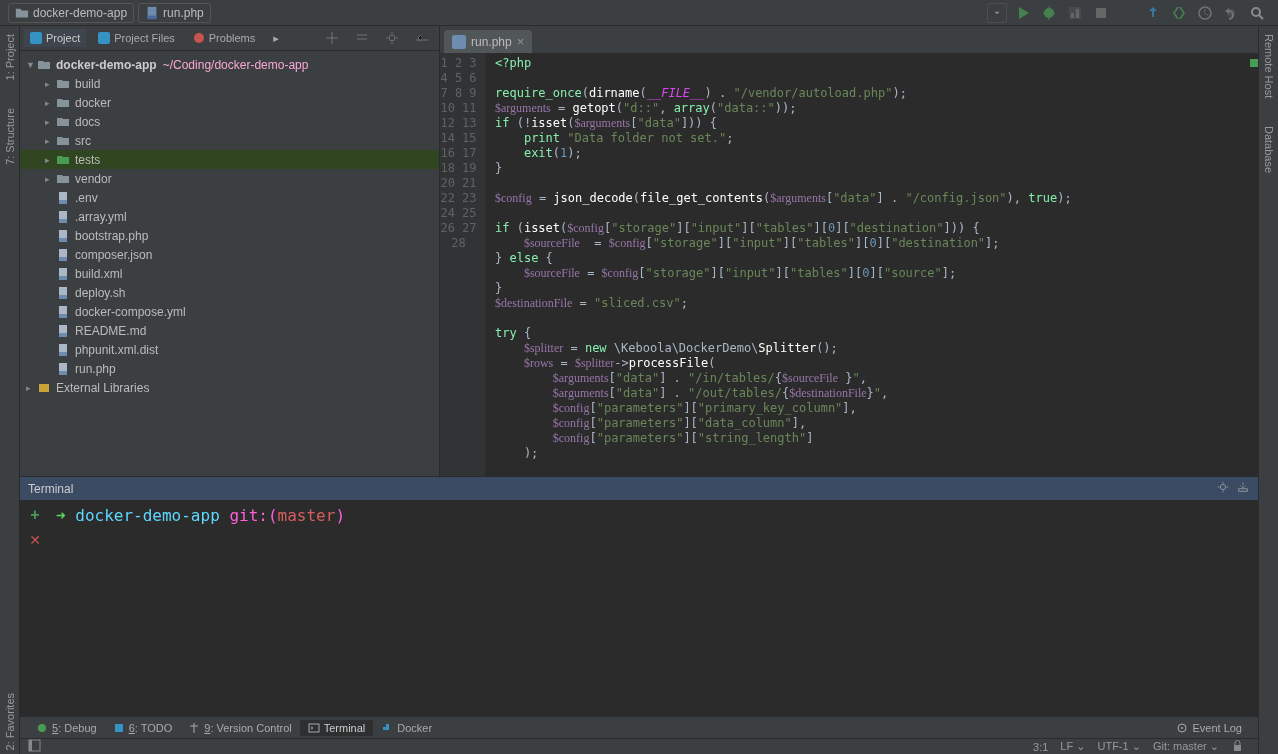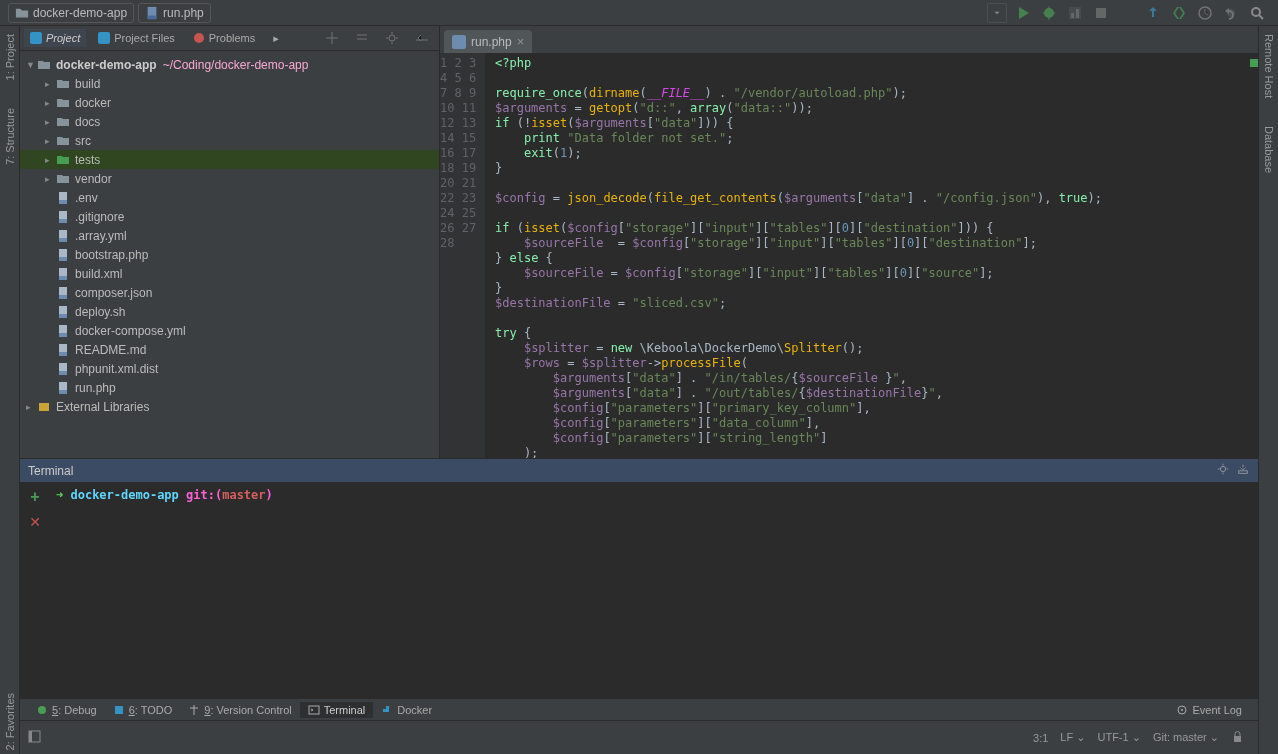--- a/index.html
+++ b/index.html
@@ -18,58 +18,58 @@
 .vert-label { writing-mode:vertical-rl; font-size:11px; color:#999; padding:4px 0; cursor:pointer; }
 .vert-label.flip { transform:rotate(180deg); }
 
 .center-col { flex:1; display:flex; flex-direction:column; overflow:hidden; }
 .workspace { flex:1; display:flex; overflow:hidden; }
 
 .project-panel { width:420px; background:#3c3f41; border-right:1px solid #2b2b2b; display:flex; flex-direction:column; }
 .panel-tabs { height:25px; display:flex; align-items:center; border-bottom:1px solid #2b2b2b; padding:0 4px; gap:6px;}
 .panel-tab { padding:3px 6px; color:#aaa; display:flex; align-items:center; gap:4px; cursor:pointer; font-size:11px;}
 .panel-tab svg { width:12px; height:12px; }
-.panel-tab.active { background:#4b6eaf22; color:#ccc;font-style:italic;}
+.panel-tab.active { background:#4b6eaf22; color:#ccc;}
 .panel-tb { margin-left:auto; display:flex; gap:4px;}
 
 .tree { flex:1; overflow:auto; padding:4px 0; }
 .tree-row { display:flex; align-items:center; height:19px; padding-left:6px; cursor:pointer; white-space:nowrap;}
 .tree-row.root { color:#ccc; font-weight:bold;}
 .tree-row .arrow { width:10px; display:inline-flex; color:#888; font-size:9px;}
 .tree-row .icon { width:16px; height:16px; display:inline-flex; align-items:center; justify-content:center; margin-right:4px;}
 .tree-row .icon svg{ width:14px; height:14px;}
 .tree-row .path { color:#f9a8d4; font-weight:normal; margin-left:6px;}
 .indent1 { padding-left:25px; }
 .tree-row.sel { background:#2f4620; }
 
 .editor-area { flex:1; display:flex; flex-direction:column; background:#2b2b2b; overflow:hidden;}
 .editor-tabs { height:27px; background:#3c3f41; display:flex; align-items:flex-end; padding:0 4px; }
 .ed-tab { display:flex; align-items:center; gap:5px; padding:4px 8px; background:#515658; color:#bbb; border-top-left-radius:4px; border-top-right-radius:4px; font-size:12px;}
 .ed-tab .close{ font-size:13px; opacity:.6; cursor:pointer;}
 .editor-body { flex:1; display:flex; overflow:hidden; position:relative;}
-.gutter { width:45px; background:#313335; color:#606366; text-align:left; padding:3px 8px 3px 0; font-family:Menlo,Consolas,monospace; font-size:12px; line-height:15px;}
+.gutter { width:45px; background:#313335; color:#606366; text-align:center; padding:3px 8px 3px 0; font-family:Menlo,Consolas,monospace; font-size:12px; line-height:15px;}
 .code { flex:1; padding:3px 0 3px 10px; font-family:Menlo,Consolas,monospace; font-size:12px; line-height:15px; color:#a9b7c6; white-space:pre; overflow:auto;}
-.code .kw{color:#86efac;} .code .fn{color:#eab308;} .code .str{color:#6a8759;} .code .var{color:#9876aa;} .code .num{color:#6897bb;} .code .const{color:#d946ef;font-style:italic;}
+.code .kw{color:#86efac;} .code .fn{color:#ffffff;} .code .str{color:#6a8759;} .code .var{color:#9876aa;font-family:Liberation Serif, serif;} .code .num{color:#6897bb;} .code .const{color:#d946ef;font-style:italic;}
 .editor-body .stripe { position:absolute; right:0; top:6px; width:8px; height:8px; background:#499c54;}
 
 .terminal-panel { height:240px; display:flex; flex-direction:column; border-top:1px solid #2b2b2b;}
 .term-header { height:23px; background:#3c4b64; display:flex; align-items:center; padding:0 8px; color:#ccc; font-size:12px;}
 .term-header .cfg { margin-left:auto; display:flex; gap:6px; opacity:.7;}
 .term-body { flex:1; display:flex; background:#2b2b2b;}
 .term-gutter { width:30px; display:flex; flex-direction:column; align-items:center; padding-top:6px; gap:8px;}
-.term-content { flex:1; font-family:Menlo,Consolas,monospace; font-size:12px; padding:6px; color:#bbb;font-weight:bold;}
+.term-content { flex:1; font-family:Menlo,Consolas,monospace; font-size:16px; padding:6px; color:#bbb;}
 .term-content .prompt-arrow{color:#5fd75f;} .term-content .dir{color:#5fd7ff;} .term-content .git{color:#ff5fd7;} .term-content .branch{color:#d75f5f;}
 
 .bottom-bar { height:22px; background:#3c3f41; border-top:1px solid #2b2b2b; display:flex; align-items:center; padding:0 8px; font-size:11px;}
 .bottom-bar .btab { padding:2px 8px; display:flex; align-items:center; gap:4px; color:#aaa; cursor:pointer;}
 .bottom-bar .btab.active { background:#2d2f30; color:#ccc;}
 .bottom-bar .btab svg{width:12px;height:12px;}
 .bottom-bar .spacer{flex:1;}
 
-.status-bar { height:34px; background:#3c3f41; border-top:1px solid #2b2b2b; display:flex; align-items:center; padding:0 8px; font-size:11px; color:#999;}
+.status-bar { height:16px; background:#3c3f41; border-top:1px solid #2b2b2b; display:flex; align-items:center; padding:0 8px; font-size:11px; color:#999;}
 .status-bar .spacer{flex:1;}
 .status-bar .cell{padding:0 6px;}
 .status-bar svg{width:13px;height:13px;}
 
 u { text-decoration:underline; }
 </style>
 </head>
 <body>
 
 <div class="navbar">
@@ -282,61 +282,51 @@
                 <span>.env</span>
               </div>
               <div class="tree-row indent1">
                 <span class="arrow"></span>
                 <span class="icon">
                   <svg viewBox="0 0 14 14">
                     <rect x="3" y="1" width="8" height="12" fill="#a9b7c6"></rect>
                     <path fill="#6e8caf" d="M3 9h8v4H3z"></path>
                   </svg>
                 </span>
-                <span>.gitignore</span>
-              </div>
-              <div class="tree-row indent1">
-                <span class="arrow"></span>
-                <span class="icon">
-                  <svg viewBox="0 0 14 14">
-                    <rect x="3" y="1" width="8" height="12" fill="#a9b7c6"></rect>
-                    <path fill="#6e8caf" d="M3 9h8v4H3z"></path>
-                  </svg>
-                </span>
                 <span>.array.yml</span>
               </div>
               <div class="tree-row indent1">
                 <span class="arrow"></span>
                 <span class="icon">
                   <svg viewBox="0 0 14 14">
                     <rect x="3" y="1" width="8" height="12" fill="#a9b7c6"></rect>
                     <path fill="#6e8caf" d="M3 9h8v4H3z"></path>
                   </svg>
                 </span>
                 <span>bootstrap.php</span>
               </div>
               <div class="tree-row indent1">
                 <span class="arrow"></span>
                 <span class="icon">
                   <svg viewBox="0 0 14 14">
                     <rect x="3" y="1" width="8" height="12" fill="#a9b7c6"></rect>
                     <path fill="#6e8caf" d="M3 9h8v4H3z"></path>
                   </svg>
                 </span>
+                <span>composer.json</span>
+              </div>
+              <div class="tree-row indent1">
+                <span class="arrow"></span>
+                <span class="icon">
+                  <svg viewBox="0 0 14 14">
+                    <rect x="3" y="1" width="8" height="12" fill="#a9b7c6"></rect>
+                    <path fill="#6e8caf" d="M3 9h8v4H3z"></path>
+                  </svg>
+                </span>
                 <span>build.xml</span>
-              </div>
-              <div class="tree-row indent1">
-                <span class="arrow"></span>
-                <span class="icon">
-                  <svg viewBox="0 0 14 14">
-                    <rect x="3" y="1" width="8" height="12" fill="#a9b7c6"></rect>
-                    <path fill="#6e8caf" d="M3 9h8v4H3z"></path>
-                  </svg>
-                </span>
-                <span>composer.json</span>
               </div>
               <div class="tree-row indent1">
                 <span class="arrow"></span>
                 <span class="icon">
                   <svg viewBox="0 0 14 14">
                     <rect x="3" y="1" width="8" height="12" fill="#a9b7c6"></rect>
                     <path fill="#6e8caf" d="M3 9h8v4H3z"></path>
                   </svg>
                 </span>
                 <span>deploy.sh</span>

